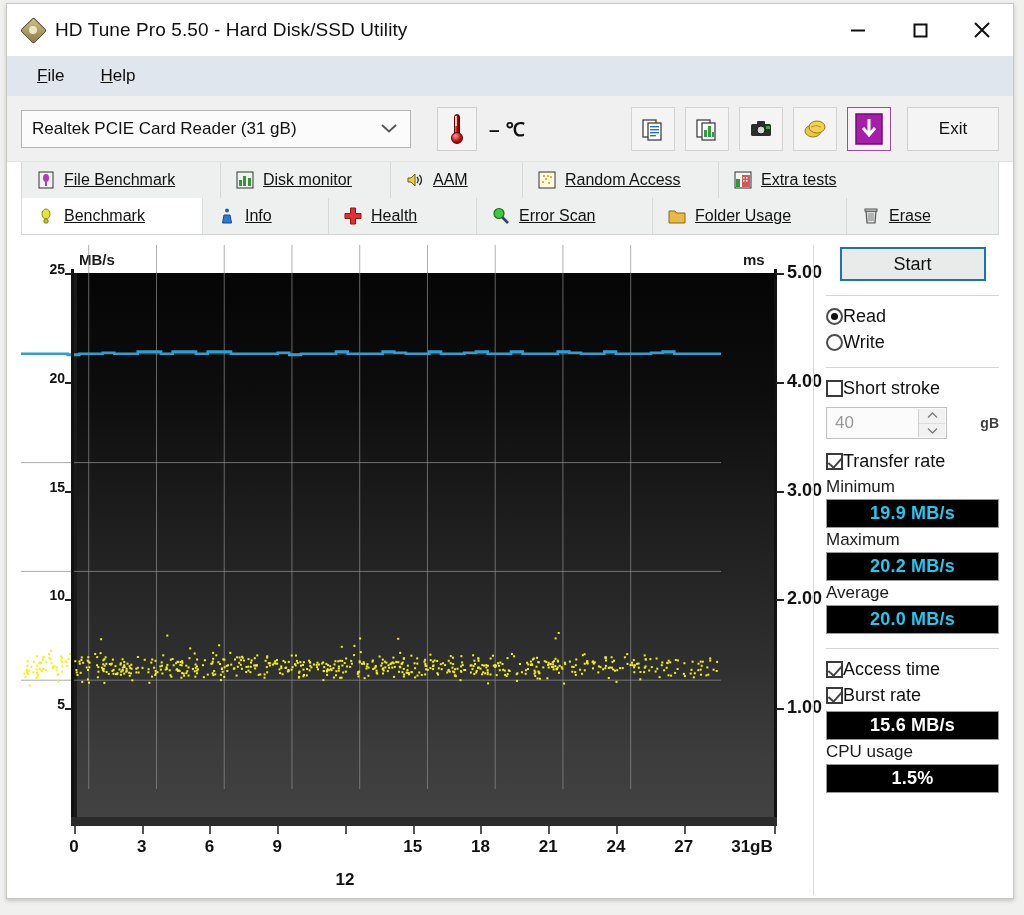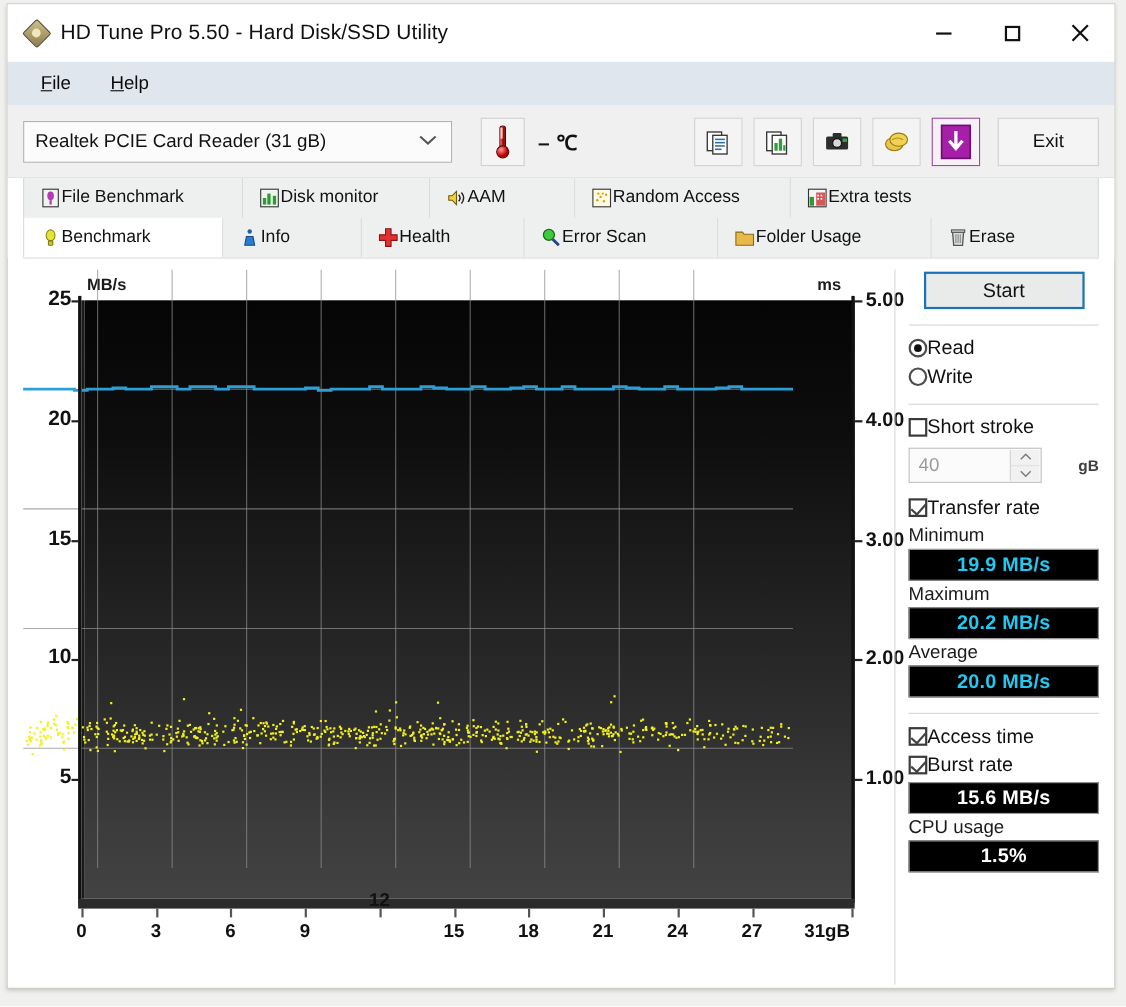--- a/index.html
+++ b/index.html
@@ -141,27 +141,28 @@
     box-sizing: border-box;
   }
   
   .tabs-wrap { background: #ffffff; padding: 0 14px; }
   .tabrow {
     display: flex; align-items: stretch;
     height: 36px;
   }
   .tabrow.row1 { background: #eef0ef; }
   .tab {
-    display: flex; align-items: center; 
+    display: flex; align-items: center; gap: 8px;
     padding: 0 14px;
     font-size: 16px; color: #111;
     border-right: 1px solid #d7d9d8;
     background: #eef0ef;
     white-space: nowrap;
     box-sizing: border-box;
+    text-decoration: underline;
   }
   .tab:first-child { border-left: 1px solid #d7d9d8; }
   .tab.active { background: #ffffff; border-right-color:#d7d9d8; }
   .tabrow.row2 { background:#eef0ef; }
   .tabico { width: 20px; height: 20px; flex: none; display:block; }
   .tabs-divider { height: 1px; background: #d2d4d3; }
   
   .content {
     display: flex;
     padding: 10px 14px 0 14px;
@@ -193,21 +194,21 @@
   .axis-unit-left {
     position: absolute; left: 58px; top: 6px;
     font-size: 15px; color: #1a1a1a; font-weight: 700;
   }
   .axis-unit-right {
     position: absolute; left: 722px; top: 6px;
     font-size: 15px; color: #1a1a1a; font-weight: 700;
   }
   .ylabel {
     position: absolute;
-    font-size: 19px; color: #111; font-weight: 700;
+    font-size: 14px; color: #111; font-weight: 700;
     text-align: right; width: 44px;
   }
   .ylabel-r {
     position: absolute;
     font-size: 18px; color: #111; font-weight: 700;
     text-align: left; width: 56px;
   }
   .xlabel {
     position: absolute;
     font-size: 17px; color: #111; font-weight: 700;
@@ -1293,21 +1294,21 @@
           </div>
         <div id="x-labels">
             <div class="xlabel" style="left: 31px; top: 592px;">0</div>
             <div class="tickmark-b" style="left: 53px;"></div>
             <div class="xlabel" style="left: 98.7419px; top: 592px;">3</div>
             <div class="tickmark-b" style="left: 120.742px;"></div>
             <div class="xlabel" style="left: 166.484px; top: 592px;">6</div>
             <div class="tickmark-b" style="left: 188.484px;"></div>
             <div class="xlabel" style="left: 234.226px; top: 592px;">9</div>
             <div class="tickmark-b" style="left: 256.226px;"></div>
-            <div class="xlabel" style="left: 301.968px; top: 564px;">12</div>
+            <div class="xlabel" style="left: 301.968px; top: 625px;">12</div>
             <div class="tickmark-b" style="left: 323.968px;"></div>
             <div class="xlabel" style="left: 369.71px; top: 592px;">15</div>
             <div class="tickmark-b" style="left: 391.71px;"></div>
             <div class="xlabel" style="left: 437.452px; top: 592px;">18</div>
             <div class="tickmark-b" style="left: 459.452px;"></div>
             <div class="xlabel" style="left: 505.194px; top: 592px;">21</div>
             <div class="tickmark-b" style="left: 527.194px;"></div>
             <div class="xlabel" style="left: 572.935px; top: 592px;">24</div>
             <div class="tickmark-b" style="left: 594.935px;"></div>
             <div class="xlabel" style="left: 640.677px; top: 592px;">27</div>

